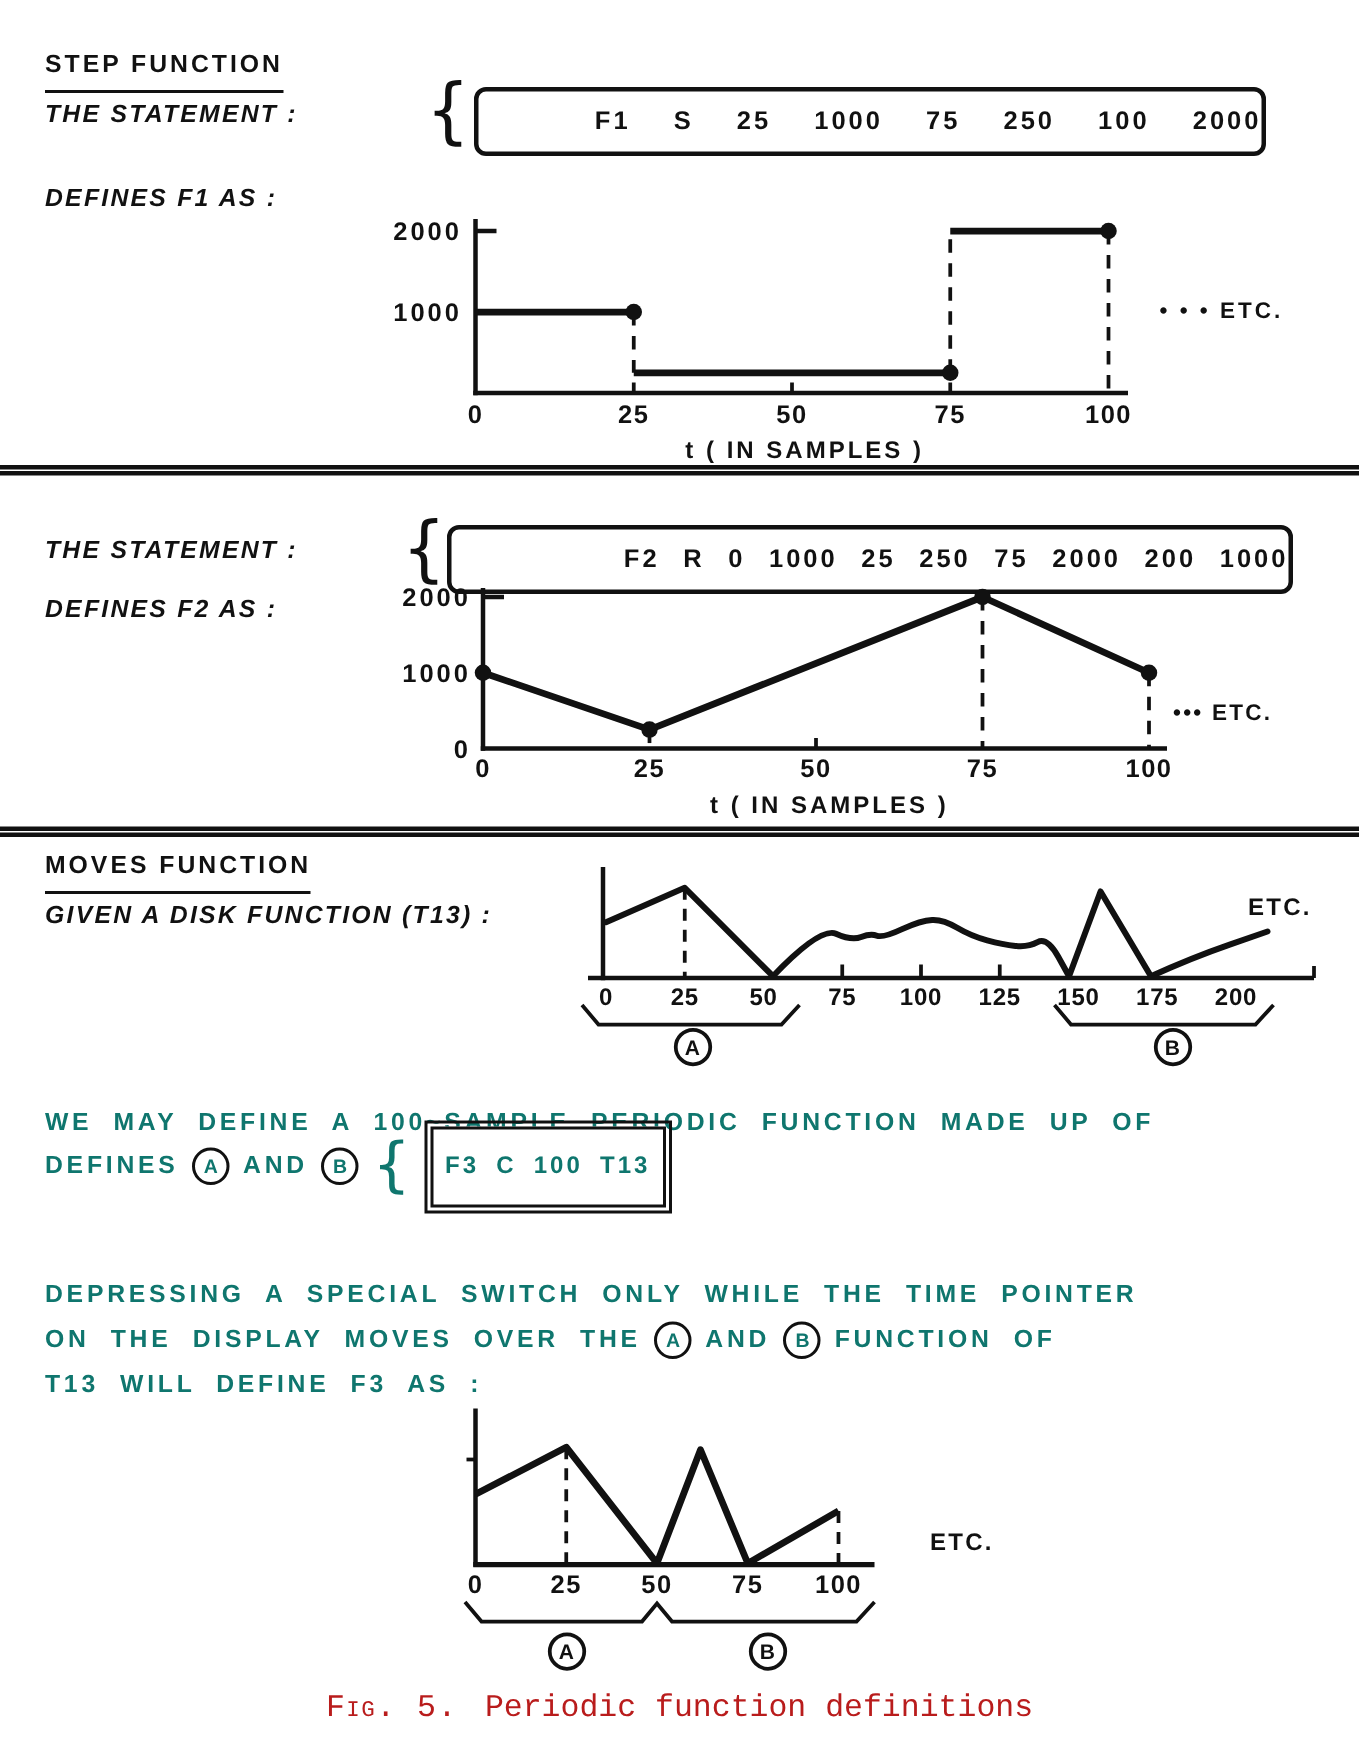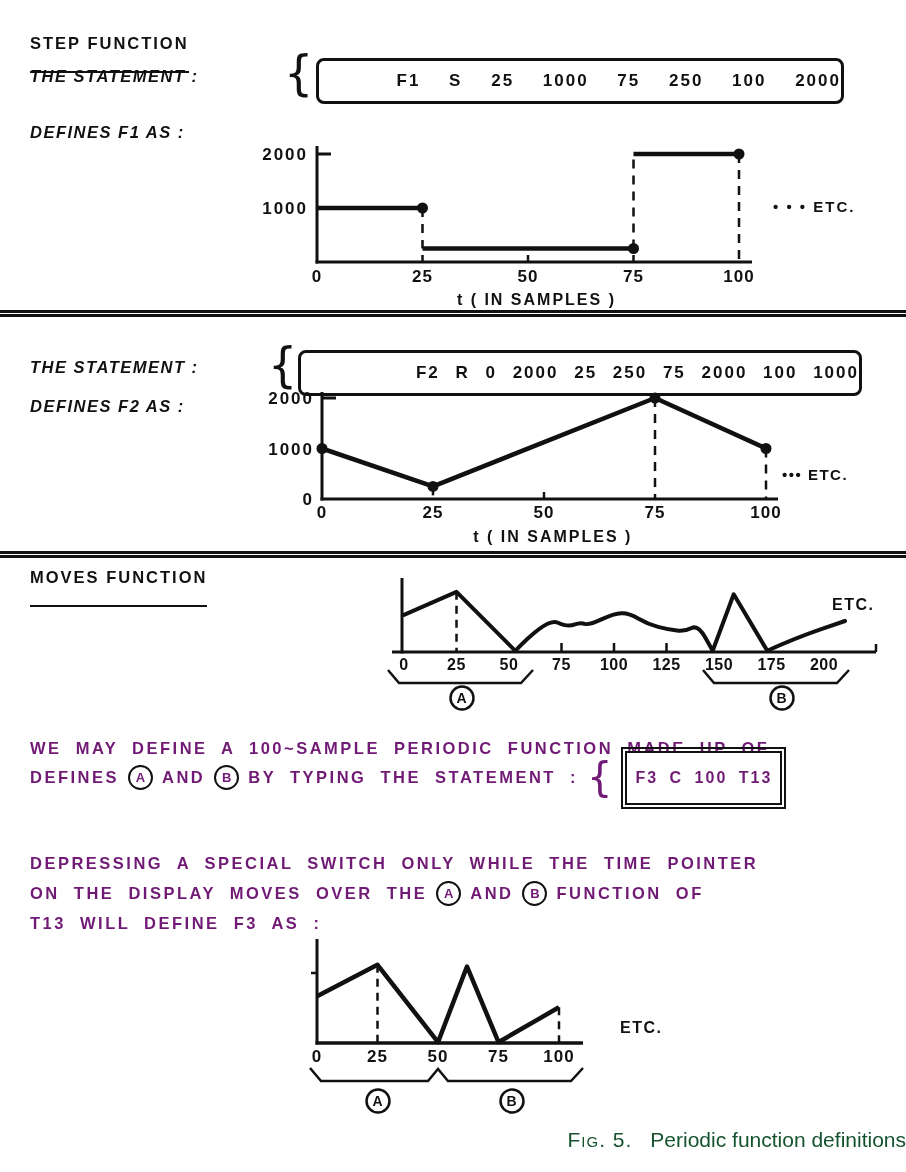--- a/index.html
+++ b/index.html
@@ -1,43 +1,43 @@
 <!DOCTYPE html>
 <html><head>
 <meta charset="utf-8">
 <style>
   html,body{margin:0;padding:0;background:#ffffff;}
   .page{position:relative;width:906px;height:1172px;background:#ffffff;overflow:hidden;
         font-family:"Liberation Sans",sans-serif;color:#111;}
   .sec-title{position:absolute;font-size:16.5px;font-weight:bold;letter-spacing:2px;
-             border-bottom:2.5px solid #111;padding-bottom:18px;white-space:nowrap;}
+             border-bottom:2.5px solid #111;padding-bottom:7px;white-space:nowrap;}
   .label{position:absolute;font-size:16.5px;font-weight:bold;letter-spacing:1.5px;white-space:nowrap;font-style:italic;}
   .brace{position:absolute;font-size:46px;font-weight:400;line-height:1;color:#111;
          font-family:"DejaVu Sans",sans-serif;transform:scaleY(1.05);}
   .stmt-box{position:absolute;display:flex;align-items:center;justify-content:flex-end;
             border:3px solid #111;border-radius:8px;background:#fff;}
   .stmt{font-weight:bold;font-size:17px;letter-spacing:2px;white-space:nowrap;}
   .wide{word-spacing:22px;}
   .med{word-spacing:9px;}
   .tight{word-spacing:5px;font-size:16px;}
   .dbl-rule{position:absolute;left:0;width:906px;height:7px;box-sizing:border-box;
             border-top:3.5px solid #111;border-bottom:3px solid #111;}
   .para{position:absolute;font-size:16.5px;font-weight:bold;letter-spacing:2.5px;
-        word-spacing:7px;color:#701a75;}
+        word-spacing:7px;color:#0f766e;}
   .pline{height:29px;display:flex;align-items:center;white-space:nowrap;}
   .flexline{gap:9px;}
   .circ{display:inline-flex;width:21px;height:21px;border:2.5px solid #111;border-radius:50%;
         align-items:center;justify-content:center;font-size:13px;font-weight:bold;
         letter-spacing:0;flex:none;}
   .inline-brace{font-size:40px;font-weight:400;line-height:0.9;font-family:"DejaVu Sans",sans-serif;
                 letter-spacing:0;transform:translateY(-1px);}
   .stmt-box-dbl{display:inline-flex;align-items:center;border:2.5px solid #111;outline:2px solid #111;
                 outline-offset:2px;padding:16px 8px;background:#fff;margin-left:4px;}
-  .caption{position:absolute;left:0;width:906px;text-align:right;
-           font-family:Liberation Sans, sans-serif;font-size:21px;color:#14532d;}
+  .caption{position:absolute;left:0;width:906px;text-align:center;
+           font-family:Liberation Mono, monospace;font-size:21px;color:#b91c1c;}
   .figlab{font-variant:small-caps;letter-spacing:1px;margin-right:18px;}
   svg{position:absolute;overflow:visible;}
   svg text{font-family:"Liberation Sans",sans-serif;font-weight:bold;}
 </style>
 </head>
 <body>
 
 <div class="page">
 
   <div class="sec-title" style="left:30px;top:34px">STEP FUNCTION</div>
@@ -72,21 +72,21 @@
       <circle cx="509" cy="22" r="5.5" fill="#111111"></circle>
       <text x="306.44" y="173" fill="#111111" font-size="16" text-anchor="middle" letter-spacing="2">t ( IN SAMPLES )</text>
       <text x="543" y="80" fill="#111111" font-size="15" text-anchor="start" letter-spacing="2">• • • ETC.</text>
     </svg>
 
   <div class="dbl-rule" style="top:310px"></div>
 
   <div class="label" style="left:30px;top:358px">THE STATEMENT :</div>
   <div class="brace" style="left:268px;top:342px">{</div>
   <div class="stmt-box" style="left:298px;top:350px;width:558px;height:40px">
-    <span class="stmt med">F2 R 0 2000 25 250 75 2000 100 1000</span>
+    <span class="stmt med">F2 R 0 1000 25 250 75 2000 200 1000</span>
   </div>
   <div class="label" style="left:30px;top:397px">DEFINES F2 AS :</div>
   <svg id="chart-ramp" style="left:230px;top:386px" width="676" height="166">
       <line x1="92" y1="6" x2="92" y2="114.5" stroke="#111111" stroke-width="3"></line>
       <line x1="92" y1="12" x2="106" y2="12" stroke="#111111" stroke-width="3"></line>
       <text x="84" y="119" fill="#111111" font-size="17" text-anchor="end" letter-spacing="2">0</text>
       <text x="84" y="68.5" fill="#111111" font-size="17" text-anchor="end" letter-spacing="2">1000</text>
       <text x="84" y="18" fill="#111111" font-size="17" text-anchor="end" letter-spacing="2">2000</text>
       <line x1="90.5" y1="113" x2="548" y2="113" stroke="#111111" stroke-width="3"></line>
       <line x1="314" y1="106" x2="314" y2="113" stroke="#111111" stroke-width="2.5"></line>
@@ -103,20 +103,21 @@
       <circle cx="203" cy="100.375" r="5.5" fill="#111111"></circle>
       <circle cx="425.00000000000006" cy="12" r="5.5" fill="#111111"></circle>
       <circle cx="536" cy="62.5" r="5.5" fill="#111111"></circle>
       <text x="322.88" y="156" fill="#111111" font-size="16" text-anchor="middle" letter-spacing="2">t ( IN SAMPLES )</text>
       <text x="552" y="94" fill="#111111" font-size="15" text-anchor="start" letter-spacing="1.5">••• ETC.</text>
     </svg>
 
   <div class="dbl-rule" style="top:551px"></div>
 
   <div class="sec-title" style="left:30px;top:568px">MOVES FUNCTION</div>
+  <div class="label" style="left:30px;top:601px">GIVEN A DISK FUNCTION (T13) :</div>
   <svg id="chart-core" style="left:380px;top:572px" width="526" height="145">
       <line x1="22" y1="6" x2="22" y2="81.5" stroke="#111111" stroke-width="3"></line>
       <path d="M 24.0 42.8 L 76.5 19.9 L 135.3 78.8 Q 166.8 45.9 177.3 50.5 Q 187.8 55.2 194.1 52.7 Q 200.4 50.2 204.6 51.8 Q 208.8 53.3 221.4 47.4 Q 234.0 41.6 241.4 41.3 Q 248.7 40.9 258.1 46.5 Q 267.6 52.1 278.1 54.9 Q 288.6 57.7 297.0 58.6 Q 305.4 59.5 311.7 56.1 Q 318.0 52.7 325.4 65.7 L 332.7 78.8 L 353.7 22.3 L 387.3 78.8 Q 414.6 66.4 439.8 57.7 L 465.0 49.0" fill="none" stroke="#111111" stroke-width="4" stroke-linejoin="round" stroke-linecap="round"></path>
       <line x1="76.5" y1="19.86" x2="76.5" y2="80" stroke="#111111" stroke-width="2.5" stroke-dasharray="8 6"></line>
       <line x1="12" y1="80" x2="496" y2="80" stroke="#111111" stroke-width="3"></line>
       <line x1="496" y1="72" x2="496" y2="80" stroke="#111111" stroke-width="2.5"></line>
       <line x1="181.5" y1="71" x2="181.5" y2="80" stroke="#111111" stroke-width="2.5"></line>
       <line x1="234" y1="71" x2="234" y2="80" stroke="#111111" stroke-width="2.5"></line>
       <line x1="286.5" y1="71" x2="286.5" y2="80" stroke="#111111" stroke-width="2.5"></line>
       <text x="24" y="98" fill="#111111" font-size="16" text-anchor="middle" letter-spacing="0.5">0</text>
@@ -141,21 +142,20 @@
     <div class="pline">WE MAY DEFINE A 100~SAMPLE PERIODIC FUNCTION MADE UP OF</div>
     <div class="pline flexline">
       <span>DEFINES</span>
       <span class="circ">
           <span>A</span>
         </span>
       <span>AND</span>
       <span class="circ">
           <span>B</span>
         </span>
-      <span>BY TYPING THE STATEMENT :</span>
       <span class="inline-brace">{</span>
       <span class="stmt-box-dbl">
         <span class="stmt tight">F3 C 100 T13</span>
       </span>
     </div>
   </div>
 
   <div class="para" style="left:30px;top:848px">
     <div class="pline" style="height:30px">DEPRESSING A SPECIAL SWITCH ONLY WHILE THE TIME POINTER</div>
     <div class="pline flexline" style="height:30px">

